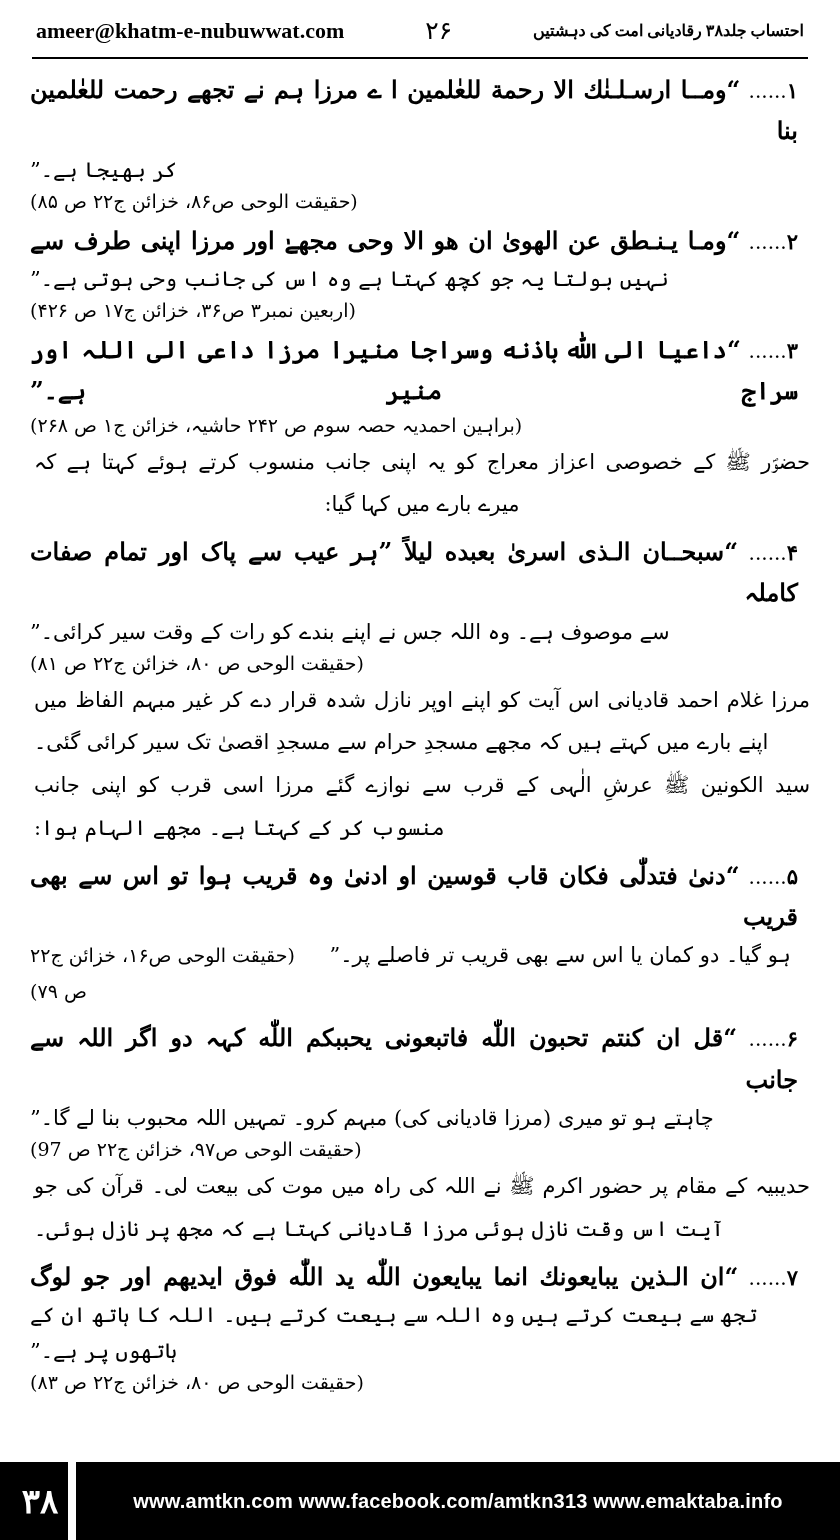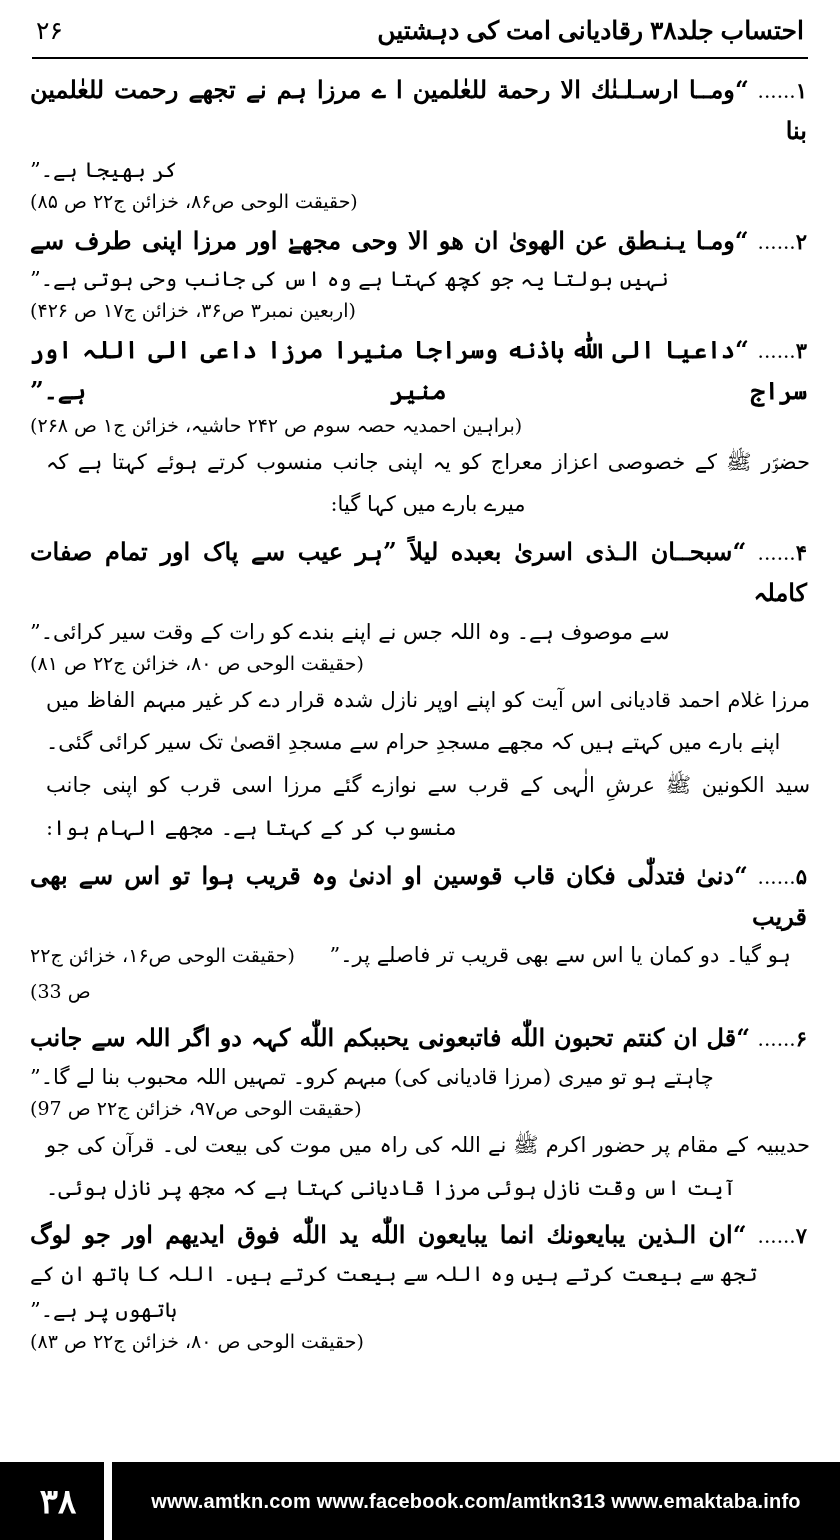--- a/index.html
+++ b/index.html
@@ -25,22 +25,22 @@
 
   
   .header {
     display: flex;
     align-items: center;
     justify-content: space-between;
     padding: 16px 6px 6px 6px;
     direction: rtl;
   }
   .header-right {
-    font-family: Liberation Sans, sans-serif;
-    font-size: 25px;
+    font-family: Liberation Serif, serif;
+    font-size: 16px;
     font-weight: bold;
     letter-spacing: 0px;
     direction: rtl;
     white-space: nowrap;
   }
   .header-center {
     font-family: "DejaVu Serif", serif;
     font-size: 25px;
     font-weight: normal;
     direction: rtl;
@@ -58,21 +58,21 @@
     margin: 6px 2px 10px 2px;
   }
 
   
   .content {
     direction: rtl;
     text-align: justify;
     font-family: "DejaVu Serif", serif;
   }
   .quote-block {
-    margin: 8px 3px 2px 0;
+    margin: 8px 12px 2px 0;
     direction: rtl;
   }
   .quote-line {
     font-size: 22px;
     line-height: 1.72;
     direction: rtl;
     text-align: justify;
     text-align-last: justify;
   }
   .quote-line.second {
@@ -100,41 +100,41 @@
     direction: rtl;
     margin: 2px 0 8px 0;
     font-family: "DejaVu Serif", serif;
   }
   .para {
     font-size: 21px;
     line-height: 1.75;
     direction: rtl;
     text-align: justify;
     text-align-last: justify;
-    margin: 6px 0 6px 16px;
+    margin: 6px 0 6px 4px;
   }
   .para.last-center {
     text-align-last: center;
   }
   .para.last-left {
     text-align-last: left;
   }
 
   
   .footer {
     position: absolute;
     left: 0;
     right: 0;
     bottom: 0;
     height: 78px;
     display: flex;
     align-items: stretch;
   }
   .footer-page {
-    width: 104px;
+    width: 68px;
     background: #000;
     color: #fff;
     display: flex;
     align-items: center;
     justify-content: center;
     font-family: "DejaVu Serif", serif;
     font-size: 34px;
     font-weight: bold;
     border-top-right-radius: 0;
     padding-left: 12px;
@@ -154,20 +154,21 @@
   }
 </style>
 </head>
 <body>
 
 <div class="page">
 
   <div class="header">
     <div class="header-right">احتساب جلد۳۸ رقادیانی امت کی دہشتیں</div>
     <div class="header-center">۲۶</div>
+    <div class="header-left">ameer@khatm-e-nubuwwat.com</div>
   </div>
   <hr class="header-rule">
 
   <div class="content">
 
     <div class="quote-block">
       <div class="quote-line">
         <span class="num">۱</span><span class="dots">......</span>
         <span class="arabic">“ومــا ارسـلـنٰك الا رحمة للعٰلمين ا ے مرزا ہم نے تجھے رحمت للعٰلمین بنا</span>
       </div>
@@ -210,21 +211,21 @@
     <div class="para">سید الکونین ﷺ عرشِ الٰہی کے قرب سے نوازے گئے مرزا اسی قرب کو اپنی جانب</div>
     <div class="para last-left">منسوب کر کے کہتا ہے۔ مجھے الہام ہوا:</div>
 
     <div class="quote-block">
       <div class="quote-line">
         <span class="num">۵</span><span class="dots">......</span>
         <span class="arabic">“دنىٰ فتدلّٰى فكان قاب قوسين او ادنىٰ وہ قریب ہوا تو اس سے بھی قریب</span>
       </div>
       <div class="quote-line second">
         <span>ہو گیا۔ دو کمان یا اس سے بھی قریب تر فاصلے پر۔”</span>
-        <span class="ref" style="display:inline; margin-right:28px;">(حقیقت الوحی ص۱۶، خزائن ج۲۲ ص 33)</span>
+        <span class="ref" style="display:inline; margin-right:28px;">(حقیقت الوحی ص۱۶، خزائن ج۲۲ ص ۷۹)</span>
       </div>
     </div>
 
     <div class="quote-block">
       <div class="quote-line">
         <span class="num">۶</span><span class="dots">......</span>
         <span class="arabic">“قل ان كنتم تحبون اللّٰه فاتبعونى يحببكم اللّٰه کہہ دو اگر اللہ سے جانب</span>
       </div>
       <div class="quote-line second">چاہتے ہو تو میری (مرزا قادیانی کی) مبہم کرو۔ تمہیں اللہ محبوب بنا لے گا۔”</div>
     </div>

